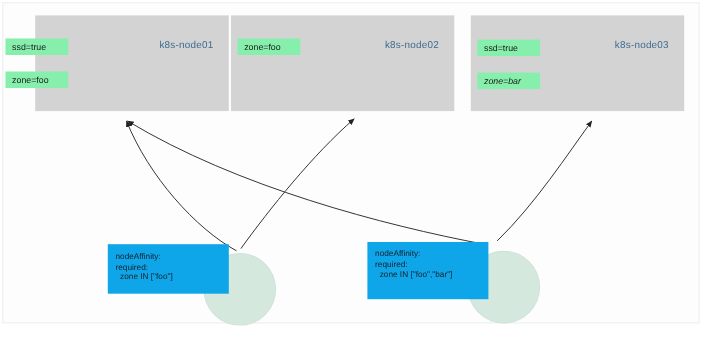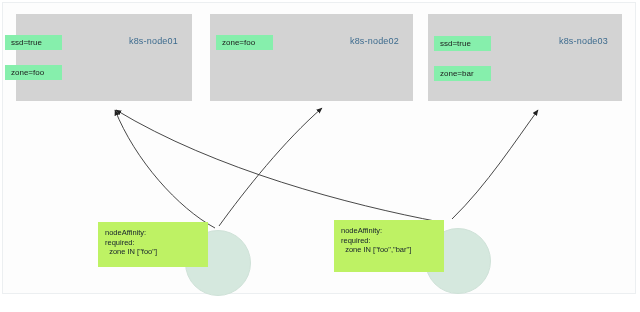--- a/index.html
+++ b/index.html
@@ -64,21 +64,21 @@
     position: absolute;
     width: 100%;
     top: 50%;
     transform: translateY(-50%);
     text-align: left;
     font-size: 8.5px;
     color: #1b1b1b;
   }
   .affinity-box {
     position: absolute;
-    background: #bef264;
+    background: #0ea5e9;
     box-sizing: border-box;
     padding: 6px 7px 5px 7px;
   }
   .affinity-line {
     font-size: 7.5px;
     line-height: 9.6px;
     color: #15202b;
     white-space: pre;
   }
   #arrow-layer {
@@ -89,36 +89,36 @@
     height: 312px;
     pointer-events: none;
   }
 </style>
 </head>
 <body>
 
 <div id="canvas">
   <div id="diagram-frame"></div>
 
-  <div class="node-box" style="left:16px; top:14px; width:176px; height:87px;">
+  <div class="node-box" style="left:32px; top:14px; width:176px; height:87px;">
     <div class="node-title">k8s-node01</div>
   </div>
   <div class="label-chip" style="left:5px; top:35px; width:57px;">ssd=true</div>
   <div class="label-chip" style="left:5px; top:65px; width:57px;">zone=foo</div>
 
   <div class="node-box" style="left:210px; top:14px; width:203px; height:87px;">
     <div class="node-title">k8s-node02</div>
   </div>
   <div class="label-chip" style="left:216px; top:35px; width:57px;">zone=foo</div>
 
   <div class="node-box" style="left:428px; top:14px; width:194px; height:87px;">
     <div class="node-title">k8s-node03</div>
   </div>
   <div class="label-chip" style="left:434px; top:36px; width:57px;">ssd=true</div>
-  <div class="label-chip" style="left:434px; top:66px; width:57px;">zone=bar</div>
+  <div class="label-chip" style="left:434px; top:66px; width:57px;font-style:italic;">zone=bar</div>
 
   <svg id="arrow-layer" viewBox="0 0 640 312">
     <defs>
       <marker id="arrowhead" markerWidth="7" markerHeight="7" refX="5.5" refY="2.6" orient="auto" markerUnits="userSpaceOnUse">
         <path d="M0,0 L6,2.6 L0,5.2 z" fill="#222222"></path>
       </marker>
     </defs>
     <g fill="none" stroke="#333333" stroke-width="0.9" marker-end="url(#arrowhead)">
 
       <path d="M 215,228 C 178,208 135,160 115,110"></path>

